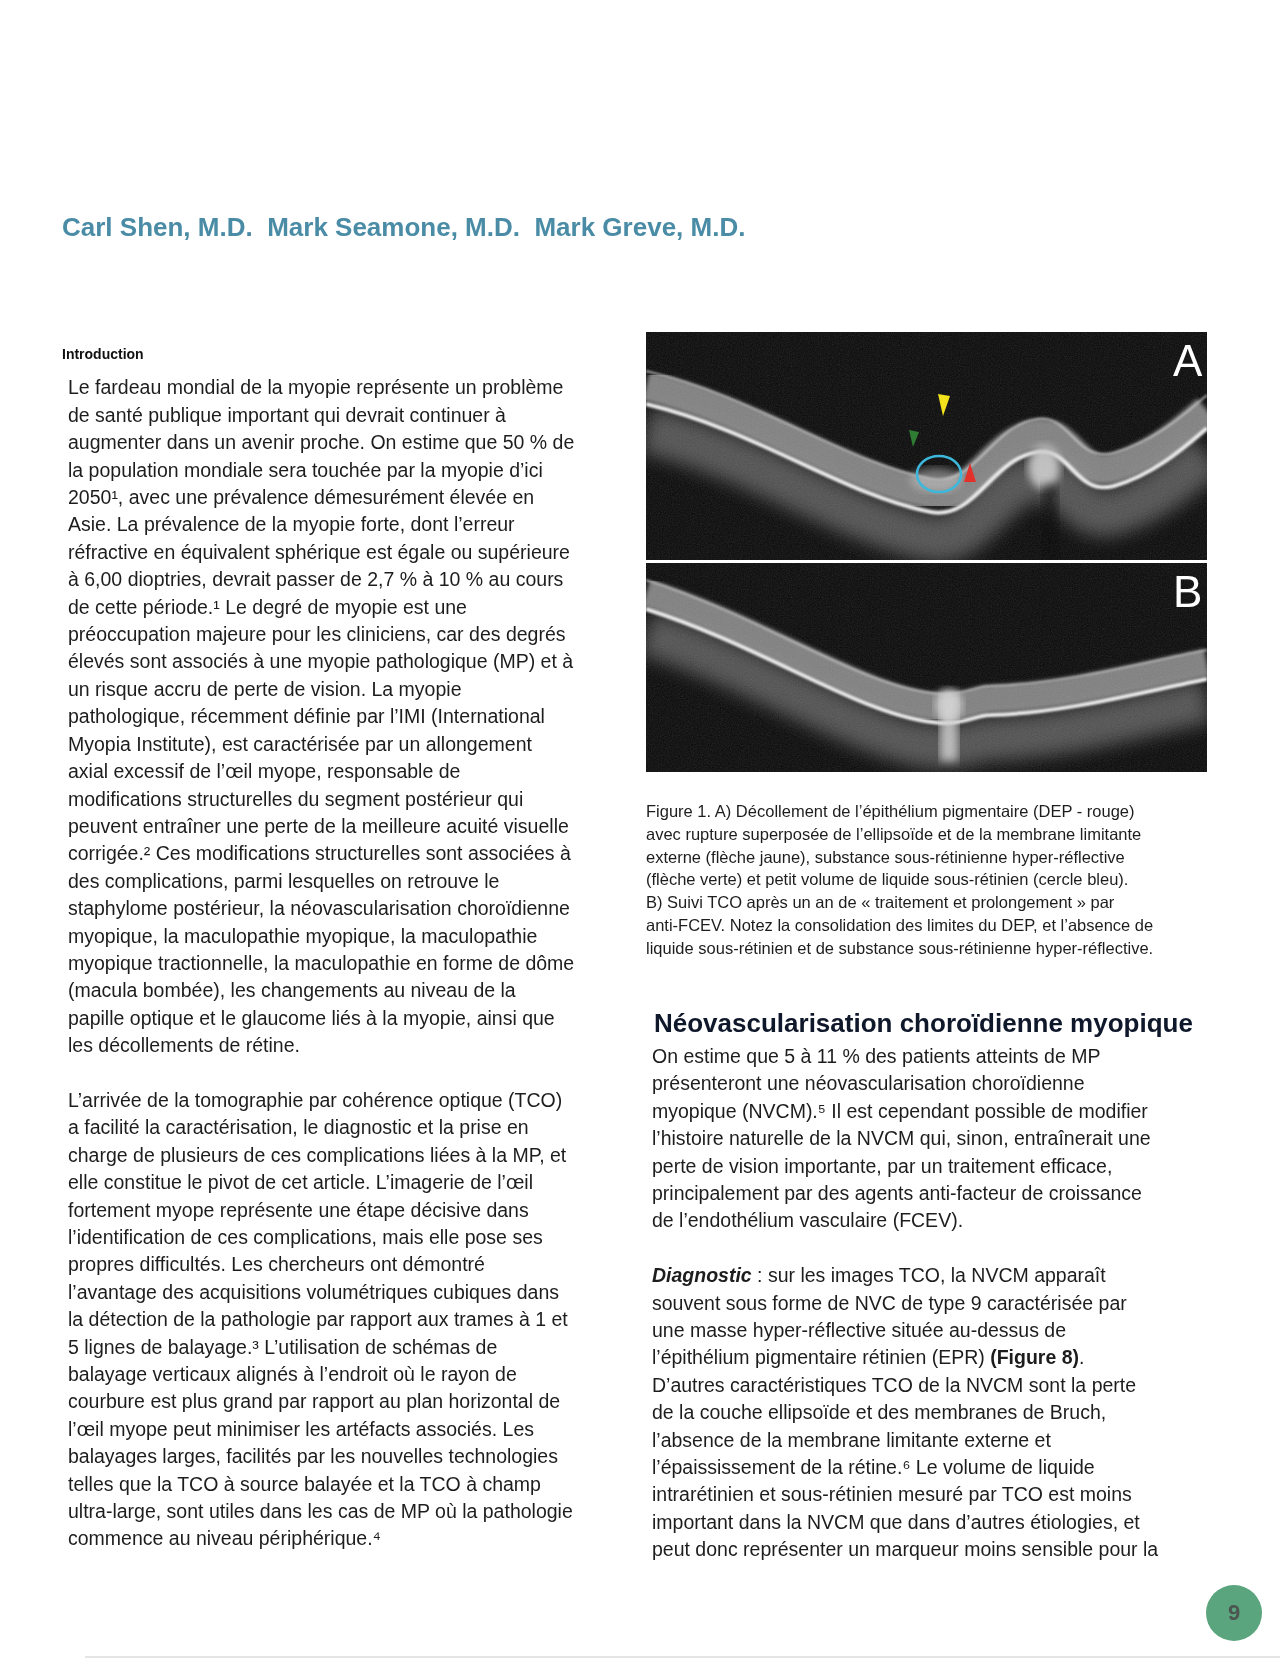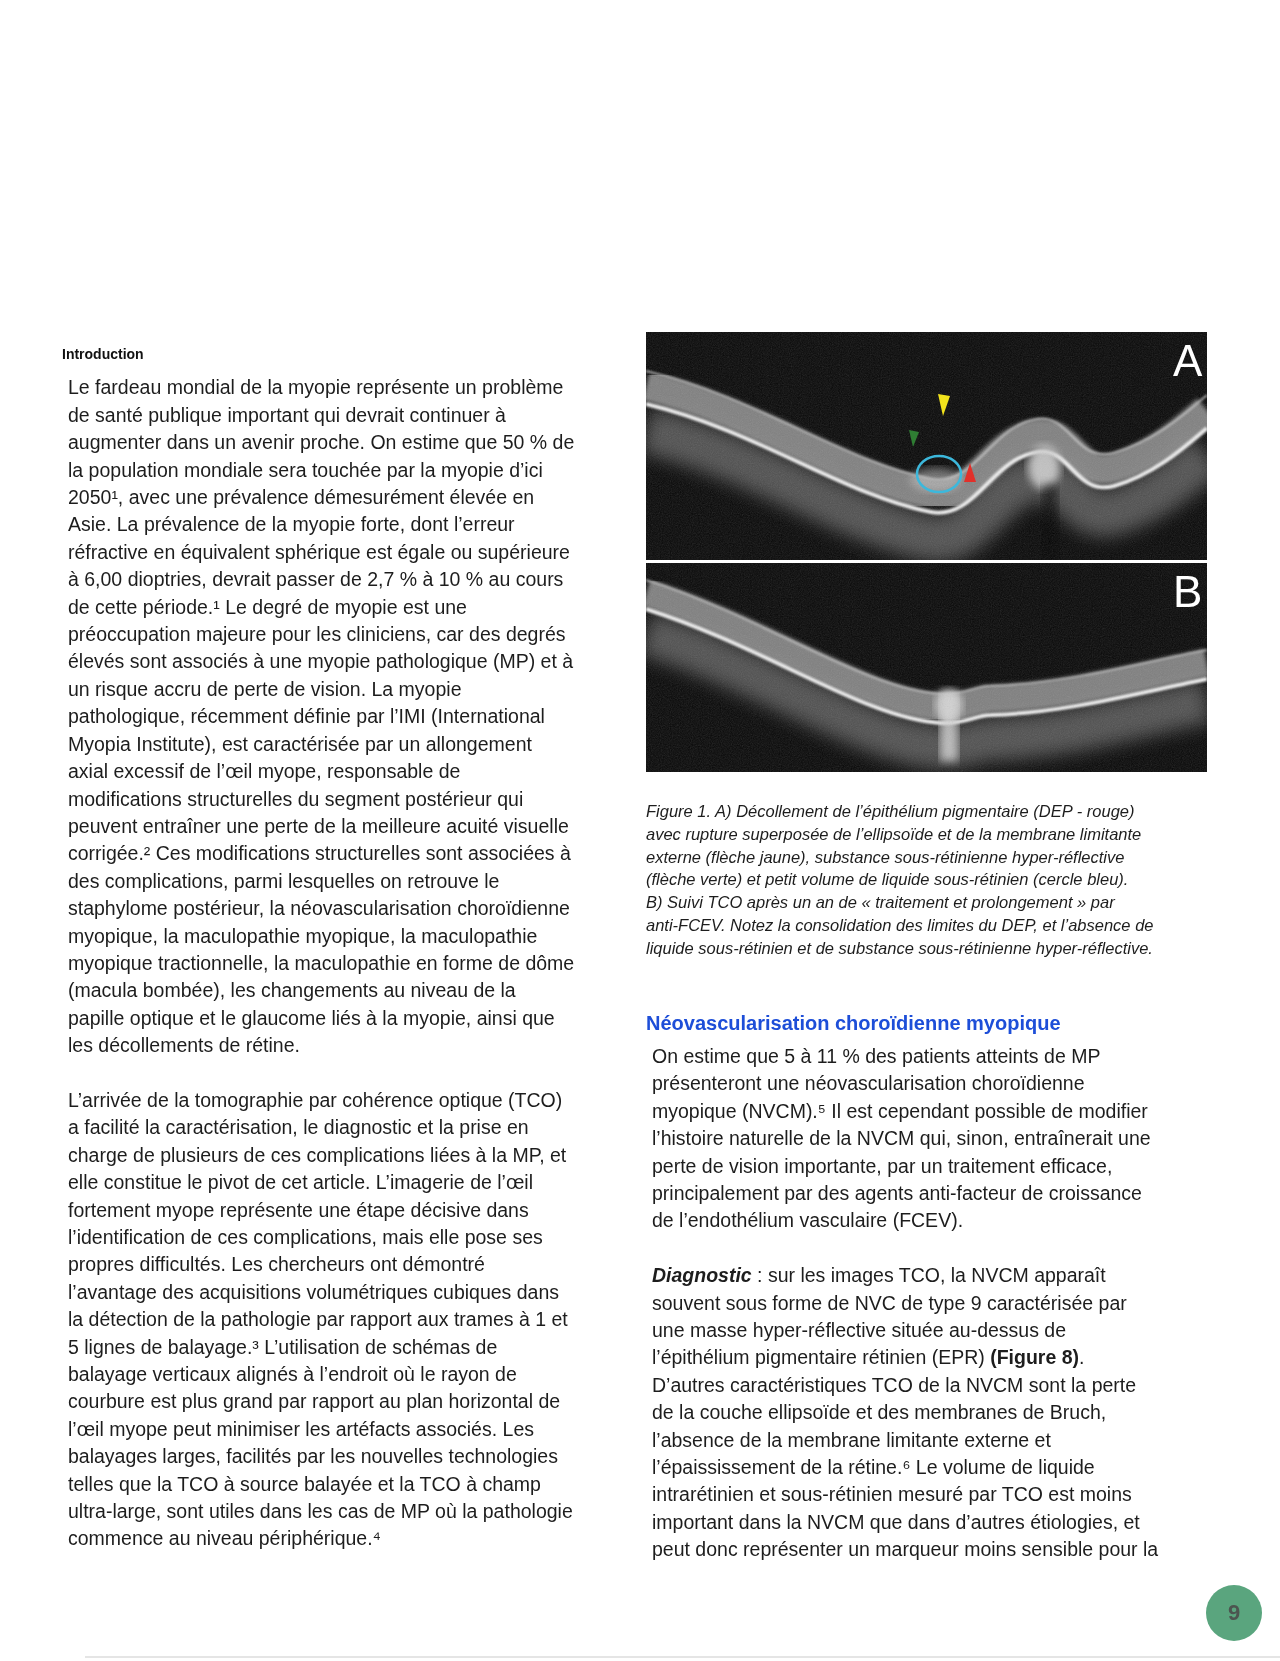--- a/index.html
+++ b/index.html
@@ -55,32 +55,32 @@
     line-height:27.4px;
     margin:6px;
     white-space:pre;
   }
   .para-gap{margin-top:27.4px;}
   .oct-panel{display:block;background:#070707;}
   .panel-gap{height:3px;}
   .figure-caption{
     margin-top:28px;
     font-size:16.5px;
-    font-style:italic;
     line-height:22.8px;
     color:#1d1d1d;
     white-space:pre;
   }
   .nvcm-heading{
     margin-top:50px;
-    font-size:20px;
-    font-weight:bold;
-    color:#1d4ed8;
+    font-size:26px;
+    font-weight:bold;
+    color:#0f172a;
     line-height:27.4px;
     white-space:pre;
+    margin-left:8px;
   }
   .lead-italic{font-style:italic;font-weight:bold;}
   .inline-bold{font-weight:bold;}
   .page-badge{
     position:absolute;
     left:1206px; top:1585px;
     width:56px; height:56px;
     border-radius:50%;
     display:flex;
     align-items:center;
@@ -94,20 +94,21 @@
     left:85px; top:1656px;
     width:1195px; height:2px;
     background:#e5e5e5;
   }
 </style>
 </head>
 <body>
 
 <div class="page">
 
+  <div class="authors">Carl Shen, M.D.  Mark Seamone, M.D.  Mark Greve, M.D.</div>
 
   <div class="left-col">
     <p class="body-heading">Introduction</p>
     <p class="body-text">Le fardeau mondial de la myopie représente un problème
 de santé publique important qui devrait continuer à
 augmenter dans un avenir proche. On estime que 50 % de
 la population mondiale sera touchée par la myopie d’ici
 2050¹, avec une prévalence démesurément élevée en
 Asie. La prévalence de la myopie forte, dont l’erreur
 réfractive en équivalent sphérique est égale ou supérieure

